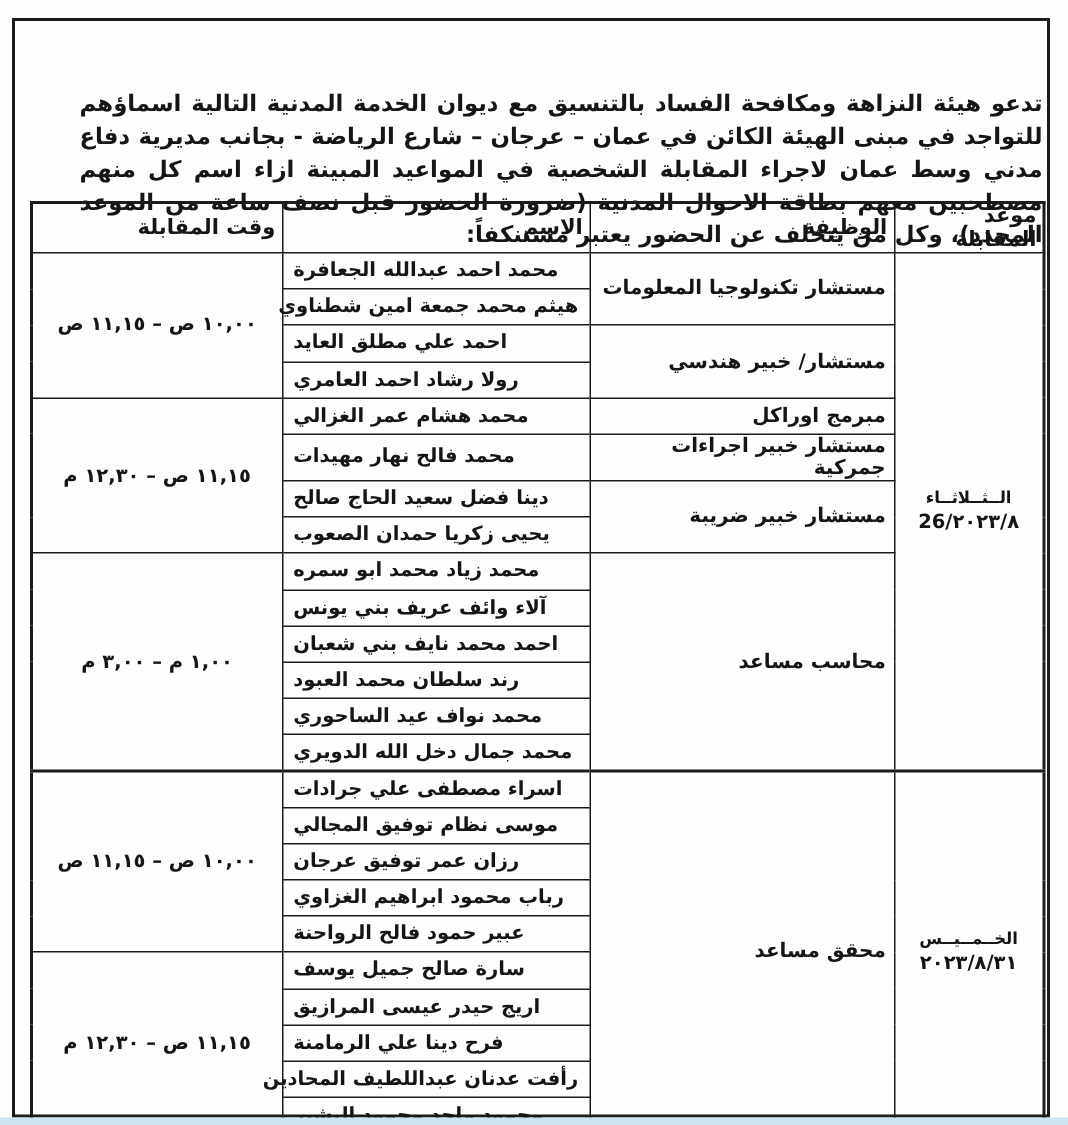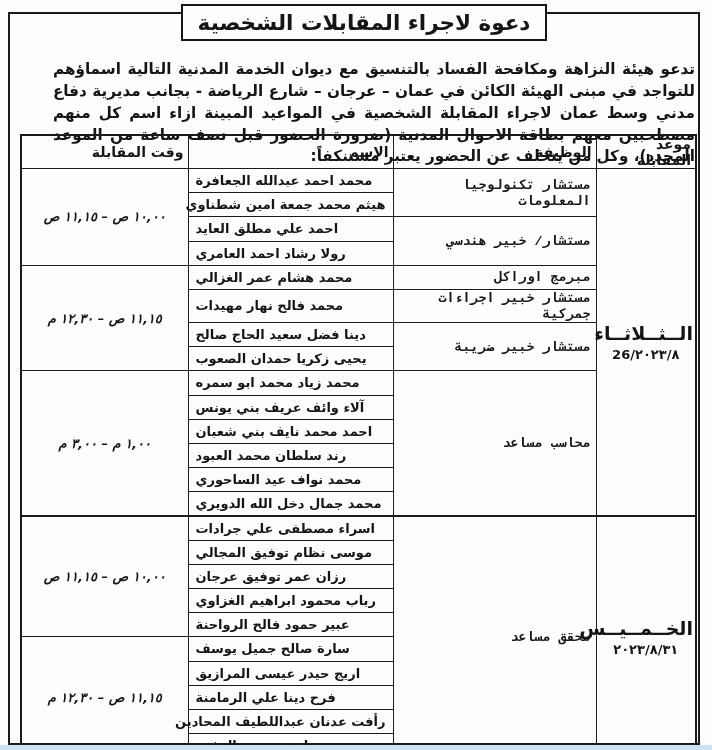--- a/index.html
+++ b/index.html
@@ -35,41 +35,38 @@
     border:2px solid #1b1b1b; font-size:13.5px;
   }
   .sched th, .sched td {
     border:1.4px solid #1b1b1b; font-weight:bold;
     padding:0 4px; vertical-align:middle;
   }
   .sched thead tr { height:31px; }
   .sched tbody tr { height:24.2px; }
   .sched th { font-size:14px; text-align:right; background:transparent;margin-left:40px; }
   td.name { text-align:left; padding:0 7px; font-size:13px; white-space:nowrap; }
-  td.pos  { text-align:right; padding:0 5px; font-size:13.3px;font-family:Liberation Mono, monospace; }
-  td.time { text-align:center; font-size:13px; white-space:nowrap; padding:0 2px;font-style:italic; }
+  td.pos  { text-align:right; padding:0 5px; font-size:13.3px; }
+  td.time { text-align:center; font-size:13px; white-space:nowrap; padding:0 2px; }
   td.date { text-align:center; padding:0 2px; }
-  .day-name { font-size:19px; }
+  .day-name { font-size:11px; }
   .day-date { font-size:13px; margin-top:3px; }
   tr.day-sep td { border-top:2.6px solid #1b1b1b; }
   .footer-strip {
     position:absolute; bottom:0; left:0; width:712px; height:5px;
     background:#cfe2ef; z-index:4;
   }
 </style>
 </head>
 <body>
 
 <div class="page">
 
   <div class="frame"></div>
 
-  <div class="title-box">
-    <h1>دعوة لاجراء المقابلات الشخصية</h1>
-  </div>
 
   <p class="intro">تدعو هيئة النزاهة ومكافحة الفساد بالتنسيق مع ديوان الخدمة المدنية التالية اسماؤهم للتواجد في مبنى الهيئة الكائن في عمان – عرجان – شارع الرياضة - بجانب مديرية دفاع مدني وسط عمان لاجراء المقابلة الشخصية في المواعيد المبينة ازاء اسم كل منهم مصطحبين معهم بطاقة الاحوال المدنية (ضرورة الحضور قبل نصف ساعة من الموعد المحدد)، وكل من يتخلف عن الحضور يعتبر مستنكفاً:</p>
 
   <table class="sched">
     <colgroup>
       <col style="width:100px">
         <col style="width:203px">
         <col style="width:205px">
         <col style="width:167px">
     </colgroup>

